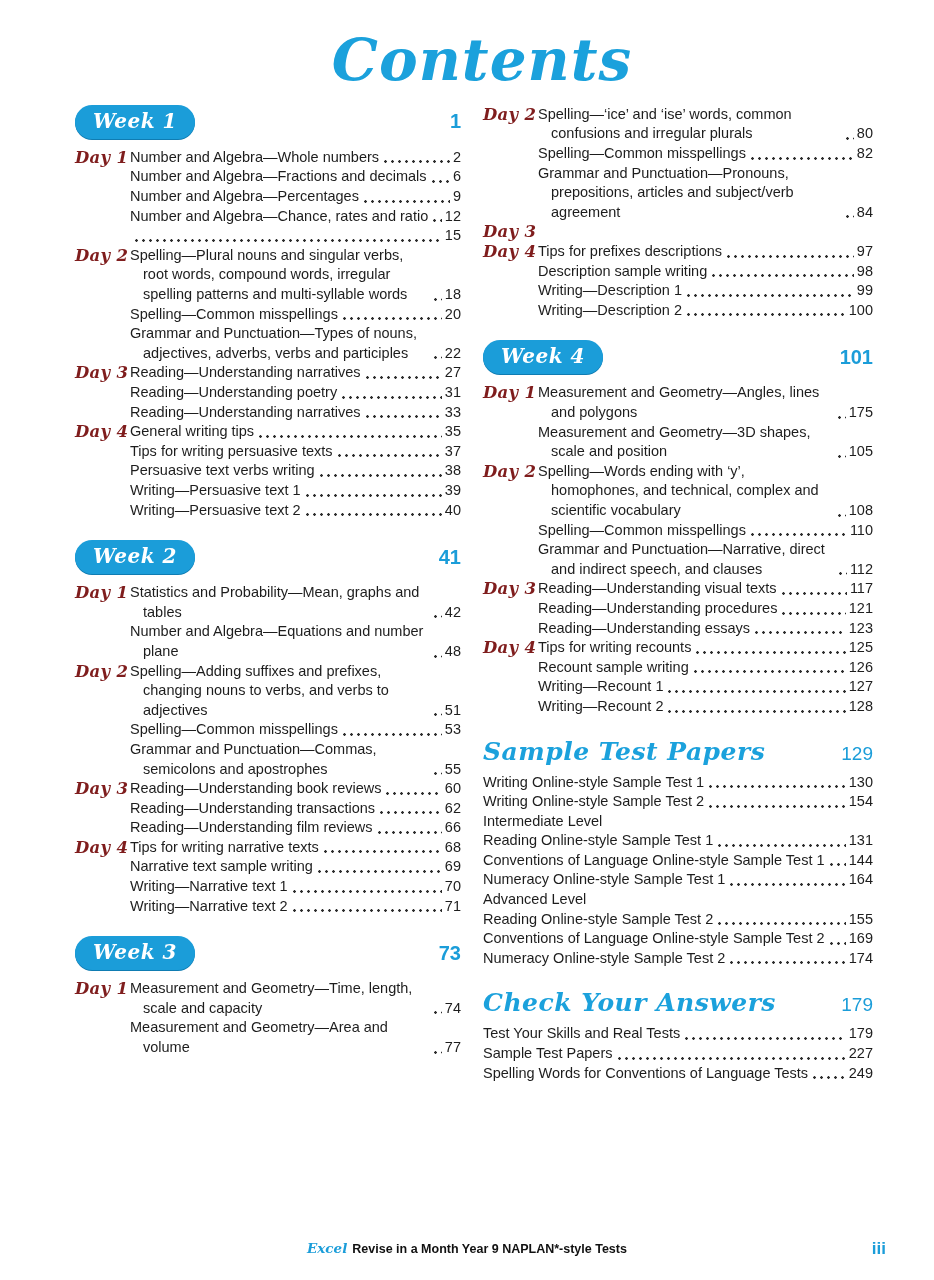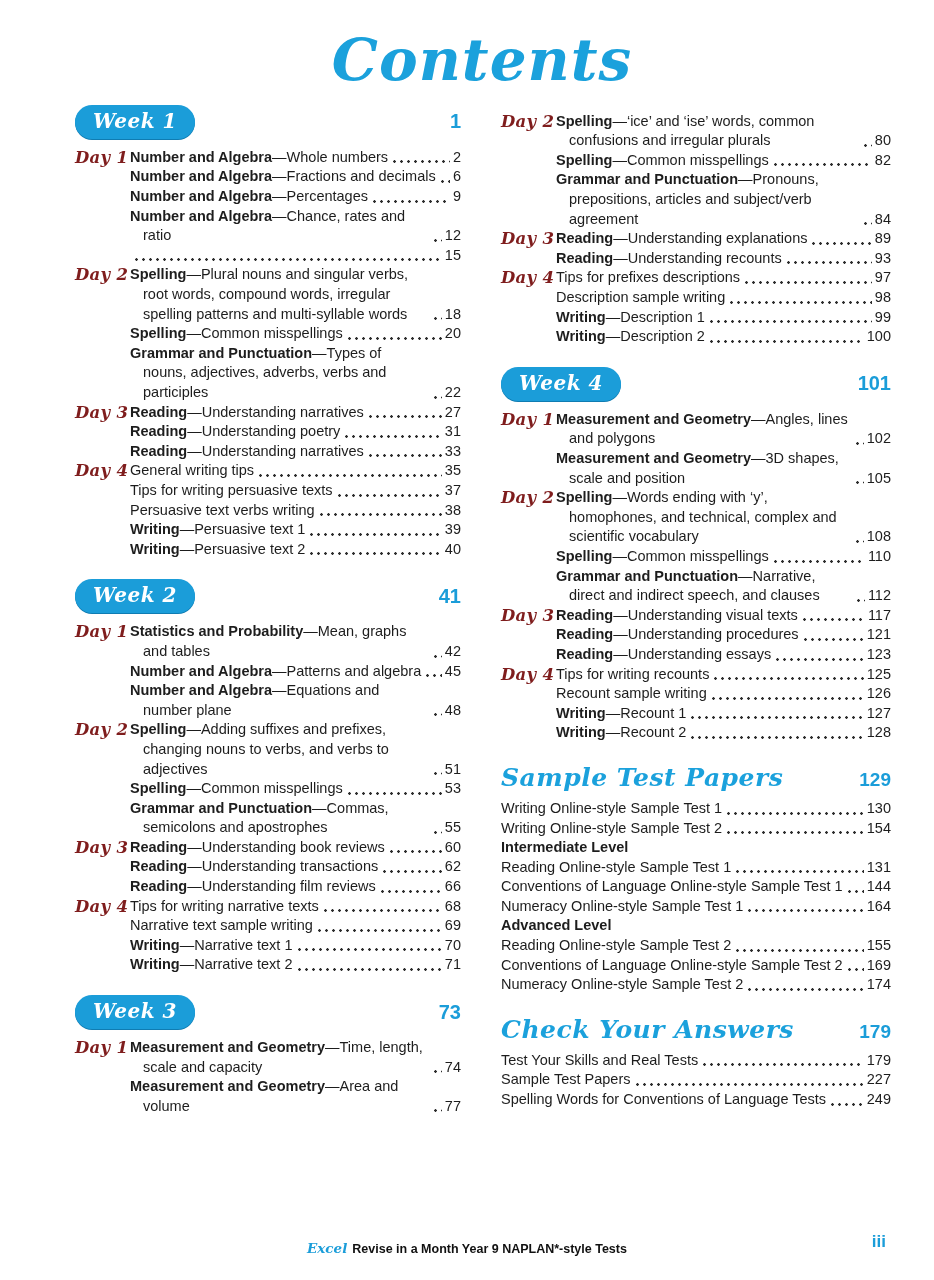--- a/index.html
+++ b/index.html
@@ -21,21 +21,21 @@
 
   .page-title {
     color: #1ba1dc;
     font-size: 58px;
     letter-spacing: 1px;
     margin: 0 0 14px 0;
     line-height: 1.05;
     text-align: center;
   }
 
-  .columns { display: flex; gap: 40px; align-items: center; }
+  .columns { display: flex; gap: 22px; align-items: flex-start; }
   .col-left  { width: 386px; flex: none; }
   .col-right { width: 390px; flex: none; }
 
   
   .week-row {
     display: flex; justify-content: space-between; align-items: center;
     margin: 20px 0 9px 0;
   }
   .col-left > .week-row:first-child { margin-top: 0; }
   .week-badge {
@@ -62,54 +62,54 @@
   .day-items { flex: 1; min-width: 0; }
 
   
   .toc-row { display: flex; align-items: flex-end; margin: 0; }
   .toc-text {
     flex: 0 1 auto; min-width: 0;
     font-size: 14.5px; line-height: 19.6px;
     padding-left: 13px; text-indent: -13px;
     color: #1d1d1d;
   }
-  .toc-text b { font-weight: 700; margin-top: 21px; }
+  .toc-text b { font-weight: 400; margin-top: 21px; }
   .leader {
     flex: 1 1 8px; min-width: 8px; align-self: flex-end;
     height: 3px; margin: 0 3px 4px 5px;
     background-image: radial-gradient(circle at 1.5px 1.5px, #2d2d2d 1.15px, transparent 1.5px);
     background-size: 7px 3px; background-repeat: repeat-x;
   }
   .toc-page { font-size: 14.5px; line-height: 19.6px; color: #1d1d1d; white-space: nowrap; }
 
   
   .section-row {
     display: flex; justify-content: space-between; align-items: baseline;
     margin: 20px 0 7px 0;
   }
   .section-label { color: #1ba1dc; font-size: 25px; letter-spacing: .5px; }
-  .section-page  { color: #1b9dd9; font-weight: bold; font-size: 19px; font-family: "Liberation Sans", sans-serif; }
+  .section-page  { color: #1b9dd9; font-weight: normal; font-size: 19px; font-family: "Liberation Sans", sans-serif; }
   .section-items .toc-text.hang-wide { padding-left: 40px; text-indent: -40px; }
   .toc-row.subhead { margin: 0; }
 
   
   .footer {
     position: absolute; left: 0; right: 0; bottom: 24px;
     text-align: center;
     font-size: 12.5px; font-weight: bold; color: #111111;
   }
   .footer .brand {
     color: #1b9dd9;
     font-family: "DejaVu Serif", "Liberation Serif", serif;
     font-style: italic; font-weight: 700;
     margin-right: 5px;
     font-size: 13.5px;
   }
   .folio {
-    position: absolute; right: 48px; bottom: 28px;
+    position: absolute; right: 48px; bottom: 21px;
     color: #1b9dd9; font-weight: bold; font-size: 17px;
   }
 </style>
 </head>
 <body>
 
 <div class="page">
   <h1 class="page-title script">Contents</h1>
   <div class="columns">
     <div class="col-left" id="col-left">
@@ -222,25 +222,20 @@
         </div>
         <div class="day-group">
           <div class="day-label script">Day 1</div>
           <div class="day-items">
             <div class="toc-row">
               <span class="toc-text"><b>Statistics and Probability</b>—Mean, graphs and tables</span>
               <span class="leader"></span>
               <span class="toc-page">42</span>
             </div>
             <div class="toc-row">
-              <span class="toc-text"><b>Number and Algebra</b>—Patterns and algebra</span>
-              <span class="leader"></span>
-              <span class="toc-page">45</span>
-            </div>
-            <div class="toc-row">
               <span class="toc-text"><b>Number and Algebra</b>—Equations and number plane</span>
               <span class="leader"></span>
               <span class="toc-page">48</span>
             </div>
           </div>
         </div>
         <div class="day-group">
           <div class="day-label script">Day 2</div>
           <div class="day-items">
             <div class="toc-row">
@@ -341,32 +336,20 @@
             </div>
             <div class="toc-row">
               <span class="toc-text"><b>Grammar and Punctuation</b>—Pronouns, prepositions, articles and subject/verb agreement</span>
               <span class="leader"></span>
               <span class="toc-page">84</span>
             </div>
           </div>
         </div>
         <div class="day-group">
           <div class="day-label script">Day 3</div>
-          <div class="day-items">
-            <div class="toc-row">
-              <span class="toc-text"><b>Reading</b>—Understanding explanations</span>
-              <span class="leader"></span>
-              <span class="toc-page">89</span>
-            </div>
-            <div class="toc-row">
-              <span class="toc-text"><b>Reading</b>—Understanding recounts</span>
-              <span class="leader"></span>
-              <span class="toc-page">93</span>
-            </div>
-          </div>
         </div>
         <div class="day-group">
           <div class="day-label script">Day 4</div>
           <div class="day-items">
             <div class="toc-row">
               <span class="toc-text">Tips for prefixes descriptions</span>
               <span class="leader"></span>
               <span class="toc-page">97</span>
             </div>
             <div class="toc-row">
@@ -389,21 +372,21 @@
         <div class="week-row">
           <span class="week-badge script">Week 4</span>
           <span class="week-page">101</span>
         </div>
         <div class="day-group">
           <div class="day-label script">Day 1</div>
           <div class="day-items">
             <div class="toc-row">
               <span class="toc-text"><b>Measurement and Geometry</b>—Angles, lines and polygons</span>
               <span class="leader"></span>
-              <span class="toc-page">102</span>
+              <span class="toc-page">175</span>
             </div>
             <div class="toc-row">
               <span class="toc-text"><b>Measurement and Geometry</b>—3D shapes, scale and position</span>
               <span class="leader"></span>
               <span class="toc-page">105</span>
             </div>
           </div>
         </div>
         <div class="day-group">
           <div class="day-label script">Day 2</div>

